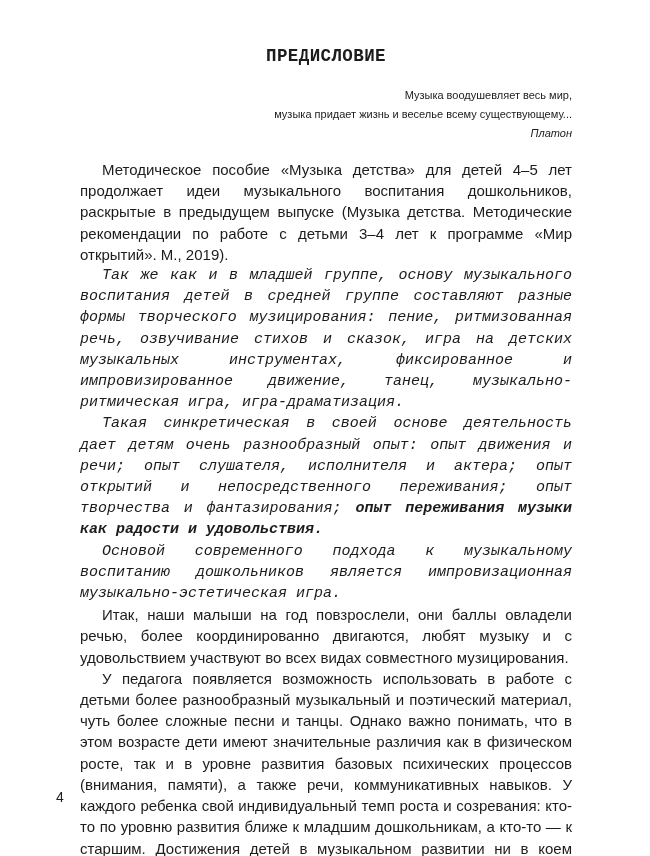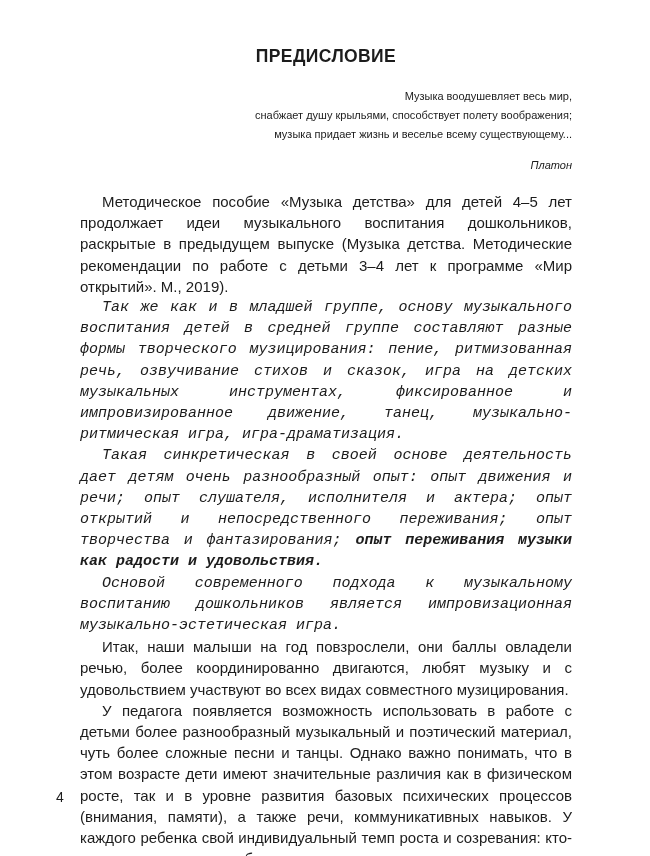--- a/index.html
+++ b/index.html
@@ -23,30 +23,31 @@
     top: 0;
     left: 80px;
     right: 78px;
   }
   .title {
     margin: 46px 0 20px 0;
     text-align: center;
     font-size: 17.5px;
     font-weight: 700;
     letter-spacing: 0.4px;
+    font-family: Liberation Mono, monospace;
   }
   .epigraph {
     text-align: right;
     font-size: 11px;
     line-height: 19px;
     margin: 0 0 16px 0;
   }
   .epigraph-author {
     font-style: italic;
-    margin-top: 12px;
+    margin-top: 0;
   }
   .bodytext p {
     margin: 0;
     text-indent: 22px;
     text-align: justify;
     font-size: 15px;
     line-height: 21.2px;
   }
   .italic { font-style: italic; font-family: Liberation Mono, monospace; }
   .bold   { font-weight: 700; }
@@ -60,21 +61,20 @@
 </head>
 <body>
 
 <div class="page">
   <div class="content">
 
     <h1 class="title">ПРЕДИСЛОВИЕ</h1>
 
     <div class="epigraph">
       <div>Музыка воодушевляет весь мир,</div>
-      <div>снабжает душу крыльями, способствует полету воображения;</div>
       <div>музыка придает жизнь и веселье всему существующему...</div>
       <div class="epigraph-author">Платон</div>
     </div>
 
     <div class="bodytext">
       <p>Методическое пособие «Музыка детства» для детей 4–5 лет продолжает идеи музыкального воспитания дошкольников, раскрытые в предыдущем выпуске (Музыка детства. Методические рекомендации по работе с детьми 3–4 лет к программе «Мир открытий». М., 2019).</p>
 
       <p class="italic">Так же как и в младшей группе, основу музыкального воспитания детей в средней группе составляют разные формы творческого музицирования: пение, ритмизованная речь, озвучивание стихов и сказок, игра на детских музыкальных инструментах, фиксированное и импровизированное движение, танец, музыкально-ритмическая игра, игра-драматизация.</p>
 
       <p class="italic"><span>Такая синкретическая в своей основе деятельность дает детям очень разнообразный опыт: опыт движения и речи; опыт слушателя, исполнителя и актера; опыт открытий и непосредственного переживания; опыт творчества и фантазирования; </span><span class="bold">опыт переживания музыки как радости и удовольствия.</span></p>

